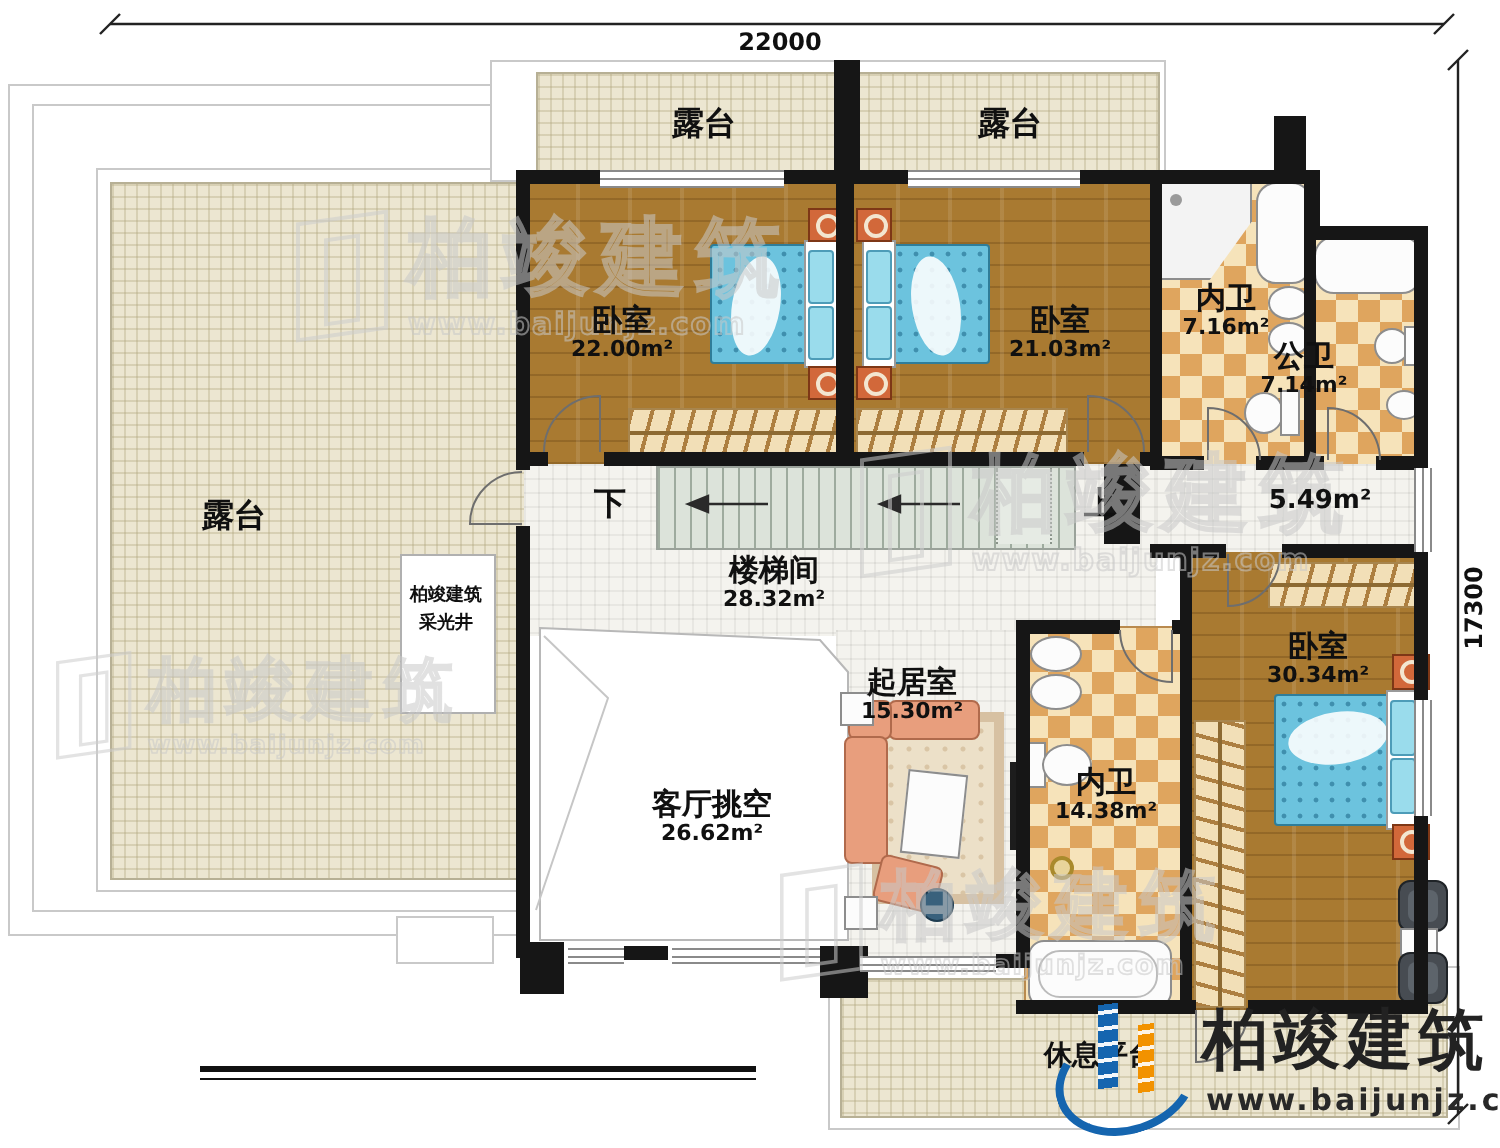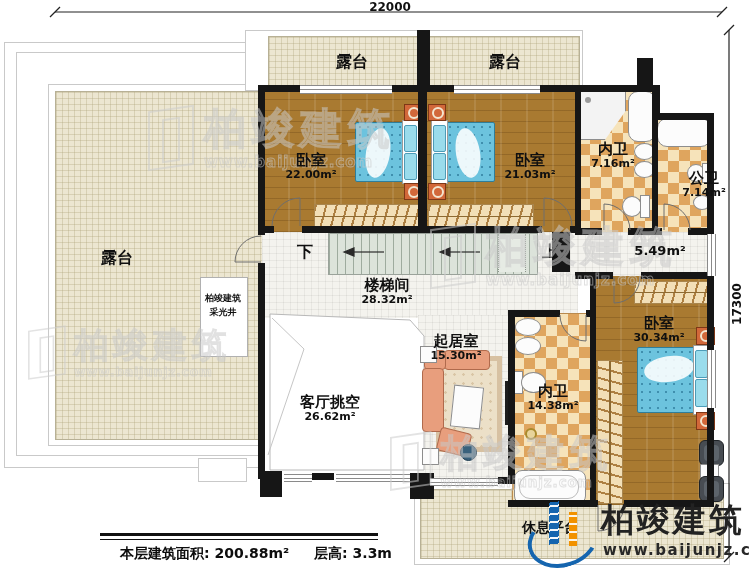--- a/index.html
+++ b/index.html
@@ -256,32 +256,32 @@
     <span class="rarea">22.00m²</span>
   </div>
   <div class="rlabel" style="left:530px;top:152px;z-index:50">
     <span class="rname">卧室</span>
     <span class="rarea">21.03m²</span>
   </div>
   <div class="rlabel" style="left:613px;top:141px;z-index:50">
     <span class="rname">内卫</span>
     <span class="rarea">7.16m²</span>
   </div>
-  <div class="rlabel" style="left:704px;top:170px;z-index:50">
+  <div class="rlabel" style="left:652px;top:170px;z-index:50">
     <span class="rname">公卫</span>
     <span class="rarea">7.14m²</span>
   </div>
   <div class="rlabel" style="left:387px;top:277px;z-index:50">
     <span class="rname">楼梯间</span>
     <span class="rarea">28.32m²</span>
   </div>
   <div class="rlabel" style="left:660px;top:244px;z-index:50">
     <span class="rarea" style="font-size:13px">5.49m²</span>
   </div>
-  <div class="rlabel" style="left:330px;top:394px;z-index:50">
+  <div class="rlabel" style="left:356px;top:394px;z-index:50">
     <span class="rname">客厅挑空</span>
     <span class="rarea">26.62m²</span>
   </div>
   <div class="rlabel" style="left:456px;top:333px;z-index:50">
     <span class="rname">起居室</span>
     <span class="rarea">15.30m²</span>
   </div>
   <div class="rlabel" style="left:553px;top:383px;z-index:50">
     <span class="rname">内卫</span>
     <span class="rarea">14.38m²</span>
@@ -293,21 +293,21 @@
   <div class="abs" style="left:522px;top:519px;font-size:14px;font-weight:bold;color:#101010;z-index:55;white-space:nowrap">休息平台</div>
 
   <div class="abs" style="left:201px;top:292px;width:44px;text-align:center;font-size:9px;font-weight:bold;line-height:1.5;color:#101010;z-index:50">
     <span>柏竣建筑</span><br>
     <span>采光井</span>
   </div>
 
   <div class="stairlbl" style="left:297px;top:242px">下</div>
   <div class="stairlbl" style="left:542px;top:242px">上</div>
 
-  <div class="dimlbl" style="left:357px;top:0;width:66px">22000</div>
+  <div class="dimlbl" style="left:357px;top:14px;width:66px">22000</div>
   <div class="dimlbl" style="left:707px;top:297px;width:60px;transform:rotate(-90deg)">17300</div>
 
   <div class="wm" style="left:148px;top:108px">
     <div class="wm-glyph"></div>
     <div>
       <span class="wm-big">柏竣建筑</span>
       <span class="wm-url">www.baijunjz.com</span>
     </div>
   </div>
   <div class="wm" style="left:28px;top:328px;transform:scale(.82);transform-origin:left top">
@@ -327,24 +327,20 @@
   <div class="wm" style="left:390px;top:434px;transform:scale(.9);transform-origin:left top">
     <div class="wm-glyph"></div>
     <div>
       <span class="wm-big">柏竣建筑</span>
       <span class="wm-url">www.baijunjz.com</span>
     </div>
   </div>
 
   <div class="abs" style="left:100px;top:533px;width:278px;height:3px;background:#111;z-index:60"></div>
   <div class="abs" style="left:100px;top:539px;width:278px;height:1px;background:#111;z-index:60"></div>
-  <div class="subtitle" style="z-index:60">
-    <span>本层建筑面积: 200.88m²</span>
-    <span>层高: 3.3m</span>
-  </div>
 
   <div id="logo">
     <div class="logo-swoosh"></div>
     <div class="logo-b1"></div>
     <div class="logo-b2"></div>
     <div class="logo-name">柏竣建筑</div>
     <div class="logo-url">www.baijunjz.com</div>
   </div>
 
 </div>

